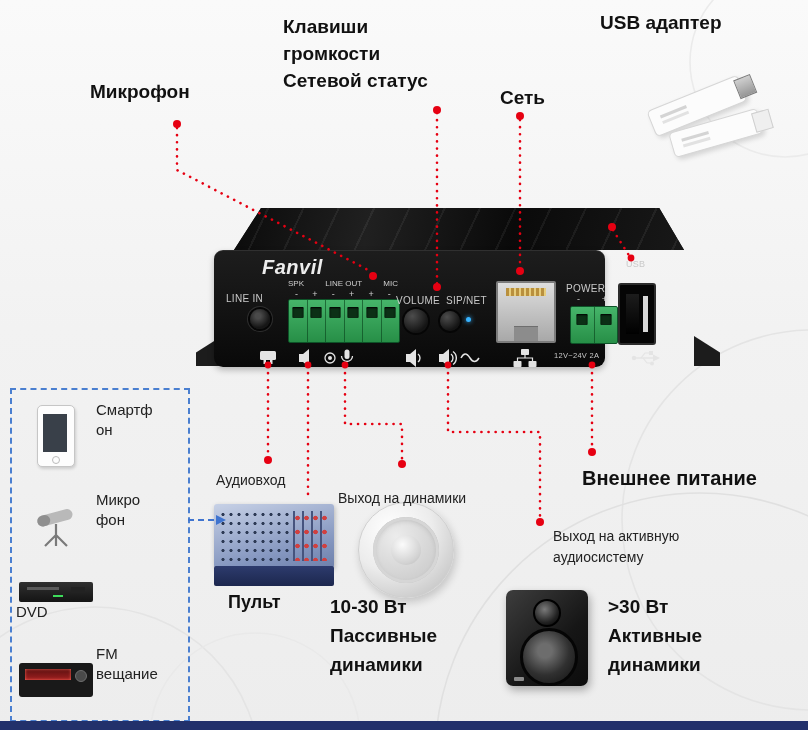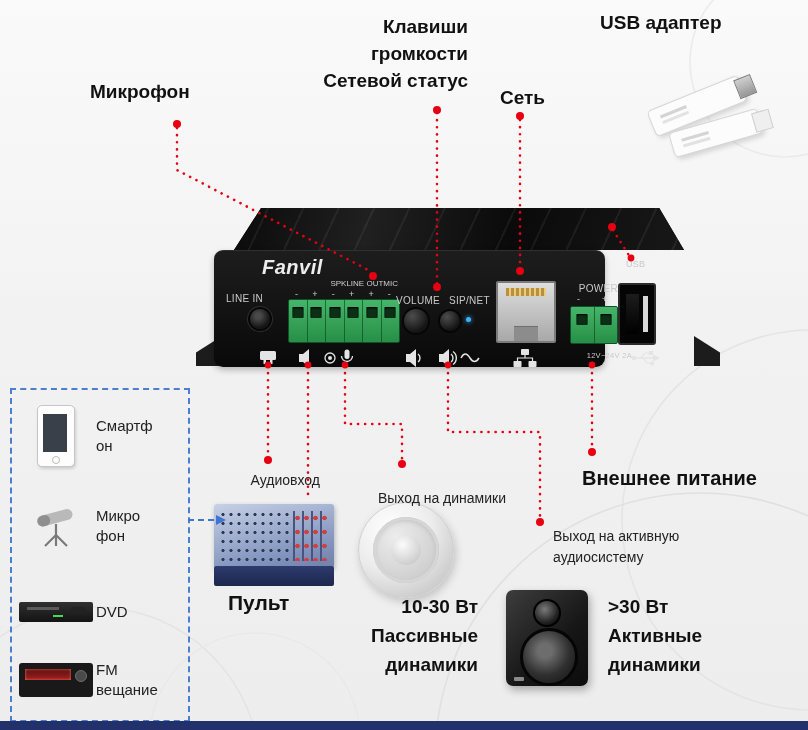--- a/index.html
+++ b/index.html
@@ -2,21 +2,21 @@
 <html><head>
 <meta charset="utf-8">
 <style>
   html,body{margin:0;padding:0;}
   body{font-family:"Liberation Sans",sans-serif;background:#e9e9e9;}
   #canvas{position:relative;width:808px;height:730px;overflow:hidden;
           background:linear-gradient(180deg,#fafafa 0%,#f2f2f2 45%,#ededed 100%);}
   .abs{position:absolute;}
   .heading{font-weight:700;color:#111;font-size:19px;line-height:27px;}
   .sub{font-size:14px;color:#222;line-height:21px;}
-  .center{text-align:right;}
+  .center{text-align:left;}
   svg{display:block;}
   
   #device{position:absolute;left:212px;top:206px;width:492px;height:162px;z-index:2;}
   .top-face{position:absolute;left:22px;top:2px;width:450px;height:42px;
             background:linear-gradient(100deg,#0b0b0b,#202020 30%,#0a0a0a 62%,#181818),
                        #0d0d0d;
             clip-path:polygon(6% 0,94.5% 0,100% 100%,0 100%);}
   .top-face::after{content:"";position:absolute;inset:0;
             background:repeating-linear-gradient(115deg,transparent 0 30px,rgba(255,255,255,.06) 30px 32px);}
   .front-face{position:absolute;left:2px;top:44px;width:391px;height:116px;
@@ -51,21 +51,21 @@
         width:24px;height:14px;background:#8c8c8c;border-top:1px solid #6e6e6e;}
   .usb-port{position:absolute;left:404px;top:32px;width:34px;height:58px;background:#050505;
         border:2px solid #2c2c2c;border-radius:3px;}
   .usb-port::before{content:"";position:absolute;left:6px;top:9px;width:13px;height:40px;
         background:linear-gradient(#1c1c1c,#000);}
   .usb-port::after{content:"";position:absolute;right:6px;top:11px;width:5px;height:36px;
         background:#d8d8d8;}
   
   #source-box{position:absolute;left:10px;top:388px;width:176px;height:330px;
         border:2px dashed #4a7fd0;z-index:1;}
-  .srow{position:absolute;left:4px;right:4px;display:flex;align-items:center;}
+  .srow{position:absolute;left:4px;right:4px;display:flex;}
   .sicon{width:80px;display:flex;justify-content:center;align-items:center;}
   .slabel{flex:1;font-size:15px;color:#222;line-height:20px;}
   .phone{width:36px;height:60px;background:#fdfdfd;border:1px solid #c6c6c6;border-radius:5px;
         position:relative;box-shadow:1px 2px 3px rgba(0,0,0,.15);}
   .phone::before{content:"";position:absolute;left:5px;top:8px;width:24px;height:38px;background:#394049;}
   .phone::after{content:"";position:absolute;left:50%;bottom:2px;transform:translateX(-50%);
         width:6px;height:6px;border:1px solid #bbb;border-radius:50%;}
   .dvd{width:74px;height:20px;background:linear-gradient(#303030,#141414);border-radius:2px;position:relative;}
   .dvd::before{content:"";position:absolute;left:8px;top:5px;width:32px;height:3px;background:#5a5a5a;}
   .dvd::after{content:"";position:absolute;right:8px;top:5px;width:14px;height:6px;background:#222;
@@ -158,21 +158,21 @@
     <div class="top-face"></div>
     <div class="ear l"></div>
     <div class="ear r"></div>
     <div class="front-face">
 
       <div class="brand">Fanvil</div>
 
       <div class="ptext" style="left:12px;top:42px;">LINE IN</div>
       <div class="jack"></div>
 
-      <div class="trow" style="left:74px;top:28px;width:110px;justify-content:flex-end;font-size:8px;">
+      <div class="trow" style="left:74px;top:28px;width:110px;justify-content:space-between;font-size:8px;">
         <span>SPK</span>
         <span>LINE OUT</span>
         <span>MIC</span>
       </div>
       <div class="trow" style="left:74px;top:38px;width:110px;justify-content:space-around;">
         <span>-</span>
         <span>+</span>
         <span>-</span>
         <span>+</span>
         <span>+</span>
@@ -303,21 +303,21 @@
 
   <div class="abs sub center" style="left:338px;top:488px;width:168px;z-index:4;">Выход на динамики</div>
 
   <div class="abs sub" style="left:553px;top:526px;z-index:4;">
     <div>Выход на активную</div>
     <div>аудиосистему</div>
   </div>
 
   <div class="abs heading" style="left:582px;top:465px;font-size:20px;z-index:4;">Внешнее питание</div>
 
-  <div class="abs heading" style="left:228px;top:589px;font-size:21px;z-index:4;">Пульт</div>
+  <div class="abs heading" style="left:228px;top:589px;font-size:18px;z-index:4;">Пульт</div>
 
   <div class="abs heading center" style="left:330px;top:592px;width:148px;line-height:29px;z-index:4;">
     <div>10-30 Вт</div>
     <div>Пассивные</div>
     <div>динамики</div>
   </div>
 
   <div class="abs heading" style="left:608px;top:592px;line-height:29px;z-index:4;">
     <div>&gt;30 Вт</div>
     <div>Активные</div>
@@ -361,21 +361,21 @@
             <rect x="13" y="10" width="13" height="11" rx="5.5" fill="#8f8f8f"></rect>
           </g>
           <path d="M32 22 L32 33 M21 44 L32 33 L43 44 M32 33 L32 44" stroke="#7a7a7a" stroke-width="2.2" fill="none"></path>
         </svg>
       </div>
       <div class="slabel">
         <div>Микро</div>
         <div>фон</div>
       </div>
     </div>
-    <div class="srow" style="top:192px;height:60px;">
+    <div class="srow" style="top:192px;height:60px;flex-direction:column;">
       <div class="sicon">
           <div class="dvd"></div>
         </div>
       <div class="slabel">
         <div>DVD</div>
       </div>
     </div>
     <div class="srow" style="top:254px;height:72px;">
       <div class="sicon">
           <div class="fm"></div>

